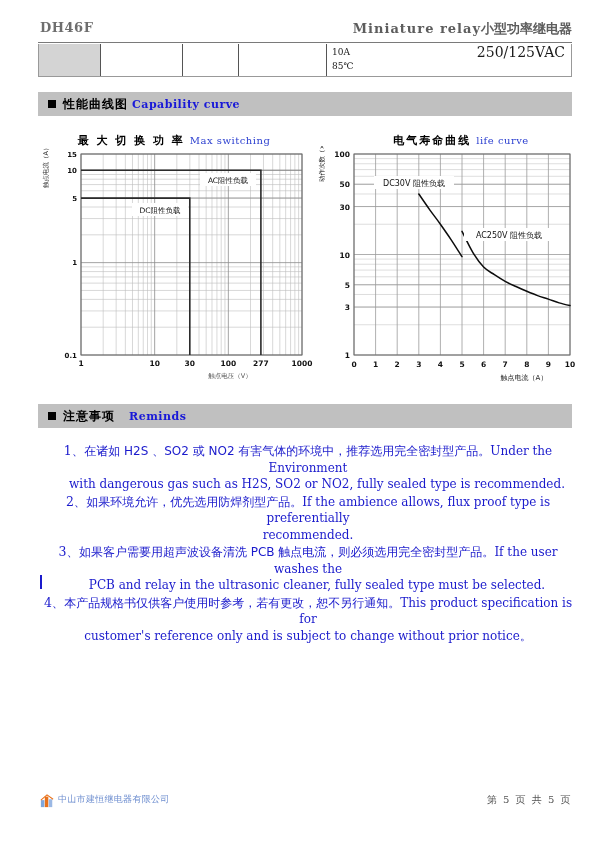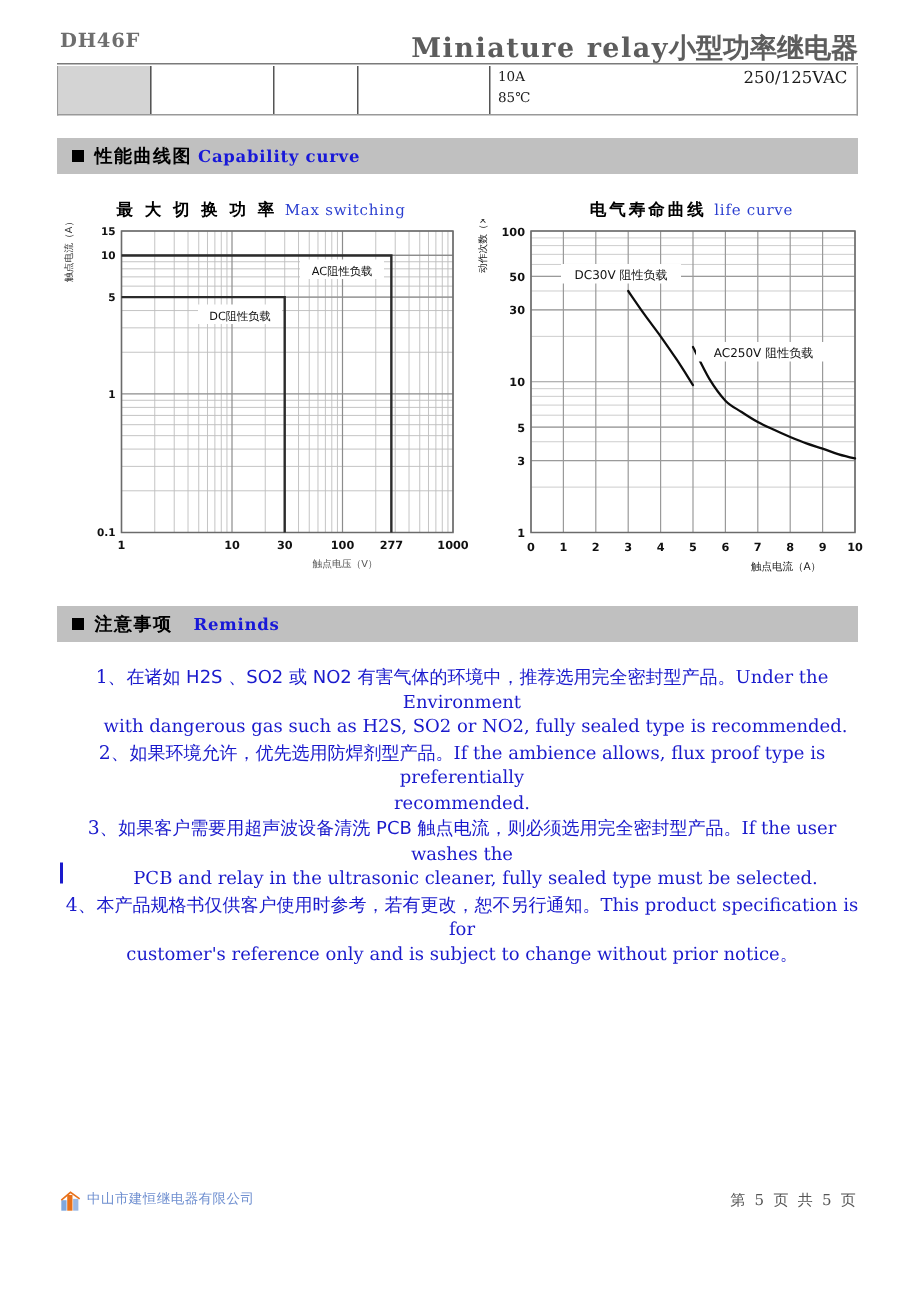--- a/index.html
+++ b/index.html
@@ -19,21 +19,21 @@
     border-bottom:1px solid #7a7a7a;
   }
   .hdr-left{
     position:absolute;left:2px;top:0;
     font-family:"DejaVu Serif", serif;
     font-size:13px;font-weight:bold;color:#6e6e6e;letter-spacing:.5px;
   }
   .hdr-right{
     position:absolute;right:0;top:0;
     font-family:"DejaVu Serif", serif;
-    font-size:18px;font-weight:bold;color:#5d5d5d;letter-spacing:1px;
+    font-size:13px;font-weight:bold;color:#5d5d5d;letter-spacing:1px;
     white-space:nowrap;
   }
   .hdr-right .cn{letter-spacing:0;}
 
   
   .tbl{
     position:absolute;left:38px;top:44px;width:534px;height:33px;
     border:1px solid #999;border-top:none;
     display:flex;box-sizing:border-box;
     background:#fff;
@@ -46,21 +46,21 @@
   .c4{width:88px;}
   .c5{flex:1;}
   .cell-txt{
     position:absolute;left:5px;top:1px;
     font-family:"DejaVu Serif", serif;font-size:9px;line-height:14px;
     color:#1a1a1a;
   }
   .cell-txt span{display:block;}
   .cell-right{
     position:absolute;right:6px;top:1px;
-    font-family:"DejaVu Serif", serif;font-size:11px;line-height:14px;color:#1a1a1a;
+    font-family:"DejaVu Serif", serif;font-size:14px;line-height:14px;color:#1a1a1a;
     white-space:nowrap;
   }
 
   
   .secbar{
     position:absolute;left:38px;width:534px;height:24px;
     background:#c0c0c0;
     box-sizing:border-box;
     display:flex;align-items:center;
   }

